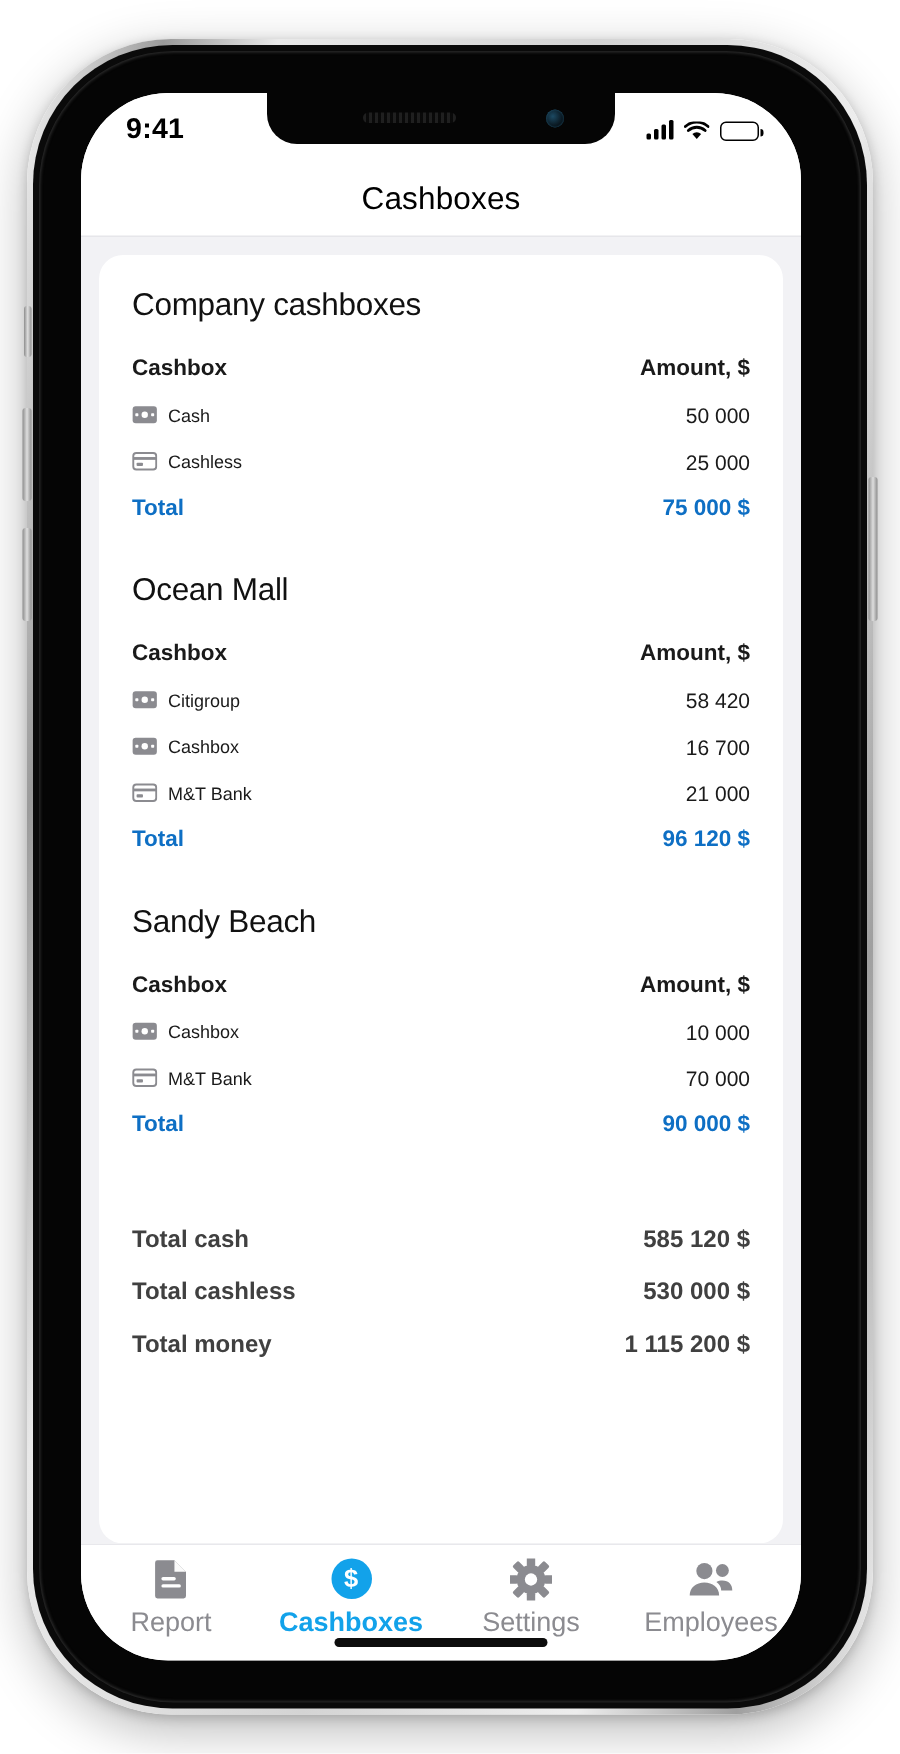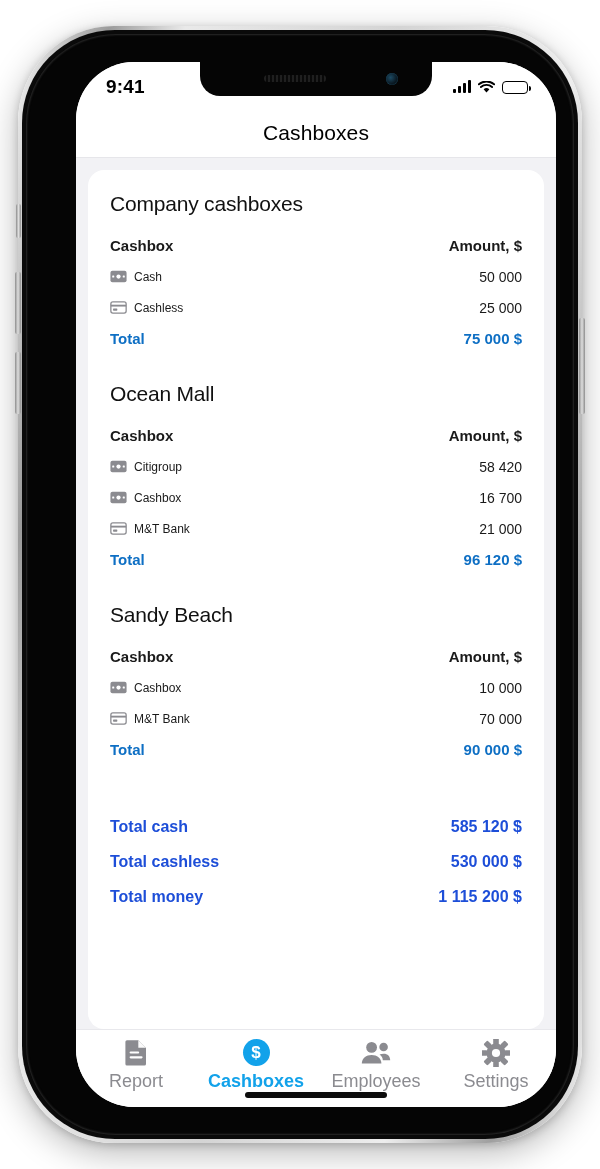--- a/index.html
+++ b/index.html
@@ -27,21 +27,21 @@
     background: #0a0a0a;
   }
   .phone-bezel {
     position: absolute; left: 26px; top: 34px;
     width: 548px; height: 1101px;
     border-radius: 90px;
     background: #050505;
     box-shadow: inset 0 0 2px 1px #2a2a2a;
   }
   .screen {
-    position: absolute; left: 76px; top: 62px;
+    position: absolute; left: 54px; top: 62px;
     width: 480px; height: 1045px;
     border-radius: 58px;
     background: #ffffff;
     overflow: hidden;
   }
   
   .notch {
     position: absolute; left: 50%; transform: translateX(-50%); top: 0;
     width: 232px; height: 34px;
     background: #050505;
@@ -108,21 +108,21 @@
   .section { margin-bottom: 6px; }
   .section + .section { margin-top: 28px; }
   .sec-title { font-size: 21px; font-weight: 400; color: #111; letter-spacing: -.2px; margin-bottom: 14px; }
   .row { display: flex; align-items: center; justify-content: space-between; height: 31px; }
   .row-head .lbl, .row-head .amt { font-size: 15px; font-weight: 700; color: #1a1a1a; }
   .lbl { display: flex; align-items: center; gap: 7px; font-size: 12px; color: #1a1a1a; }
   .amt { font-size: 14px; color: #1a1a1a; font-variant-numeric: tabular-nums; }
   .row-total .lbl, .row-total .amt { color: #0e6fc4; font-weight: 700; font-size: 15px; }
   .totals { margin-top: 44px; }
   .totals .row { height: 35px; }
-  .totals .lbl, .totals .amt { color: #1d4ed8; font-weight: 700; font-size: 16px; }
+  .totals .lbl, .totals .amt { color: #404040; font-weight: 700; font-size: 16px; }
 
   
   .ico { width: 17px; height: 13px; flex: none; display: block; }
 
   
   .tabbar {
     position: absolute; left: 0; right: 0; bottom: 0; height: 78px;
     background: #fff; border-top: 1px solid #e8e8ec;
     display: flex; align-items: flex-start; justify-content: space-around;
     padding-top: 9px; z-index: 15;
@@ -325,46 +325,46 @@
               <rect x="4.6" y="17.2" width="13" height="2.2" rx="1.1" fill="#fff"></rect>
             </svg>
           </span>
           <span class="tab-lbl">Report</span>
         </div>
         <div class="tab active">
           <span class="tab-ico">
             <div class="dollar-circle">$</div>
           </span>
           <span class="tab-lbl">Cashboxes</span>
-        </div>
-        <div class="tab">
-          <span class="tab-ico">
-            <svg width="30" height="24" viewBox="0 0 30 24">
-              <circle cx="10.6" cy="6.4" r="5.4" fill="#8b8b90"></circle>
-              <path d="M0.8 22.6c0-5.3 4.4-8.6 9.8-8.6s9.8 3.3 9.8 8.6z" fill="#8b8b90"></path>
-              <circle cx="22.6" cy="6.0" r="4.3" fill="#8b8b90"></circle>
-              <path d="M18.6 13.6c1.2-.6 2.6-.9 4-.9 4.2 0 6.6 2.6 6.6 6.6h-7.4c0-2.3-1.2-4.3-3.2-5.7z" fill="#8b8b90"></path>
-            </svg>
-          </span>
-          <span class="tab-lbl">Employees</span>
         </div>
         <div class="tab">
           <span class="tab-ico">
             <svg width="28" height="28" viewBox="0 0 28 28">
               <rect x="11.2" y="-1.0" width="5.6" height="6.4" rx="1.2" fill="#8b8b90" transform="rotate(0 14 14)"></rect>
               <rect x="11.2" y="-1.0" width="5.6" height="6.4" rx="1.2" fill="#8b8b90" transform="rotate(45 14 14)"></rect>
               <rect x="11.2" y="-1.0" width="5.6" height="6.4" rx="1.2" fill="#8b8b90" transform="rotate(90 14 14)"></rect>
               <rect x="11.2" y="-1.0" width="5.6" height="6.4" rx="1.2" fill="#8b8b90" transform="rotate(135 14 14)"></rect>
               <rect x="11.2" y="-1.0" width="5.6" height="6.4" rx="1.2" fill="#8b8b90" transform="rotate(180 14 14)"></rect>
               <rect x="11.2" y="-1.0" width="5.6" height="6.4" rx="1.2" fill="#8b8b90" transform="rotate(225 14 14)"></rect>
               <rect x="11.2" y="-1.0" width="5.6" height="6.4" rx="1.2" fill="#8b8b90" transform="rotate(270 14 14)"></rect>
               <rect x="11.2" y="-1.0" width="5.6" height="6.4" rx="1.2" fill="#8b8b90" transform="rotate(315 14 14)"></rect>
               <circle cx="14" cy="14" r="9.6" fill="#8b8b90"></circle>
               <circle cx="14" cy="14" r="4.1" fill="#ffffff"></circle>
             </svg>
           </span>
           <span class="tab-lbl">Settings</span>
         </div>
+        <div class="tab">
+          <span class="tab-ico">
+            <svg width="30" height="24" viewBox="0 0 30 24">
+              <circle cx="10.6" cy="6.4" r="5.4" fill="#8b8b90"></circle>
+              <path d="M0.8 22.6c0-5.3 4.4-8.6 9.8-8.6s9.8 3.3 9.8 8.6z" fill="#8b8b90"></path>
+              <circle cx="22.6" cy="6.0" r="4.3" fill="#8b8b90"></circle>
+              <path d="M18.6 13.6c1.2-.6 2.6-.9 4-.9 4.2 0 6.6 2.6 6.6 6.6h-7.4c0-2.3-1.2-4.3-3.2-5.7z" fill="#8b8b90"></path>
+            </svg>
+          </span>
+          <span class="tab-lbl">Employees</span>
+        </div>
       </div>
 
     <div class="home-indicator"></div>
   </div>
 </div>
 
 </body></html>

